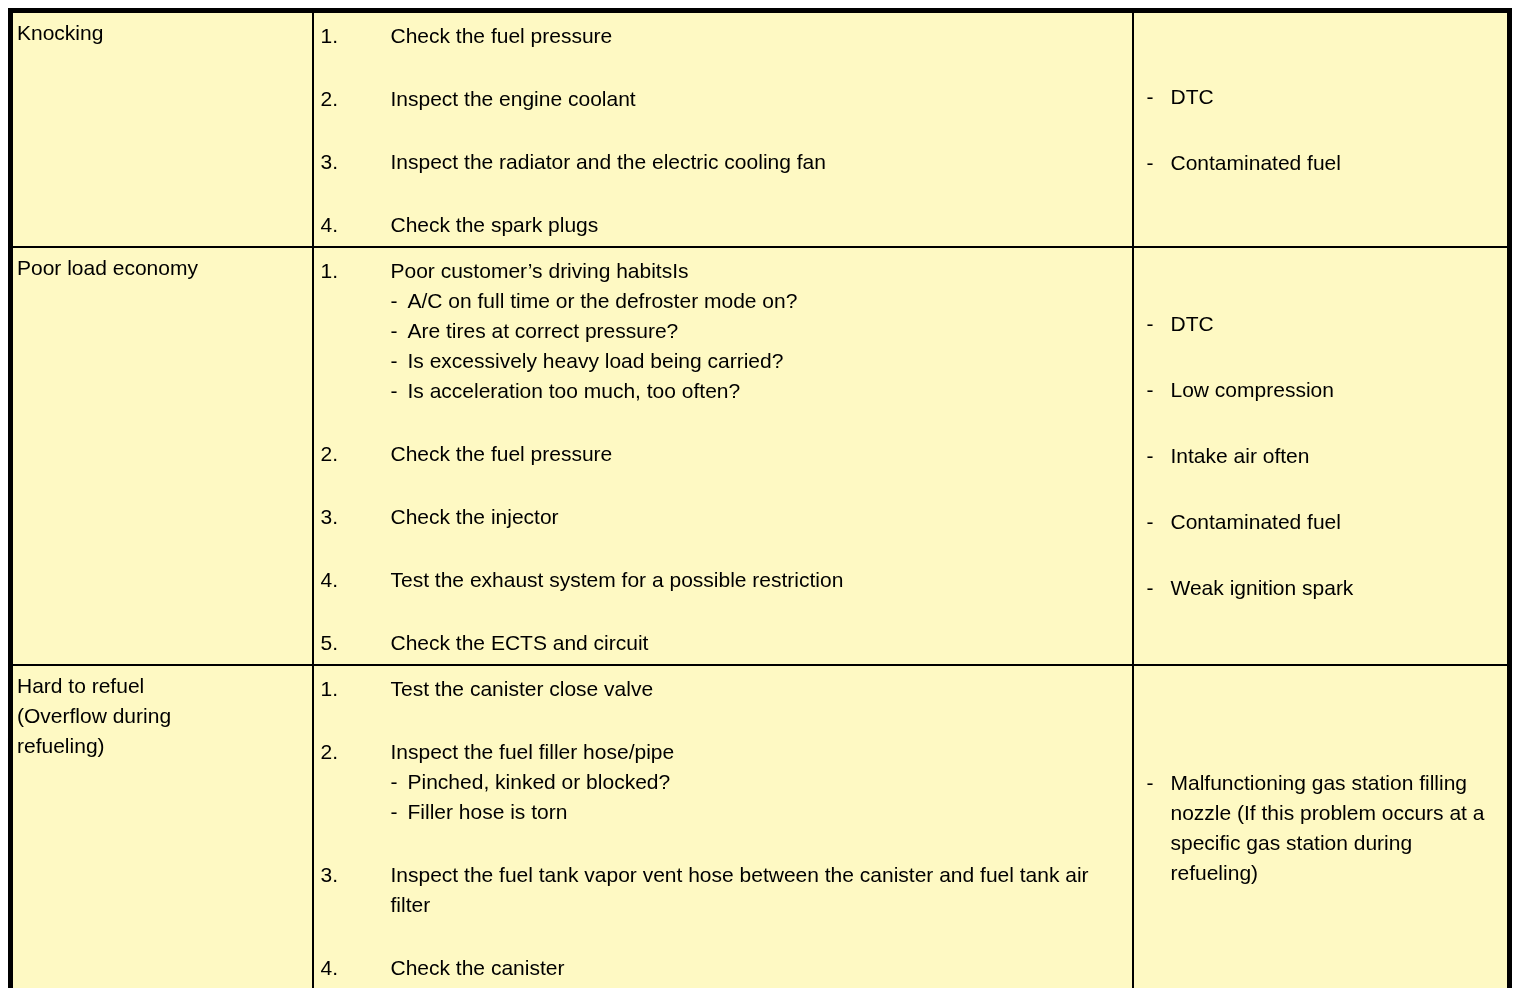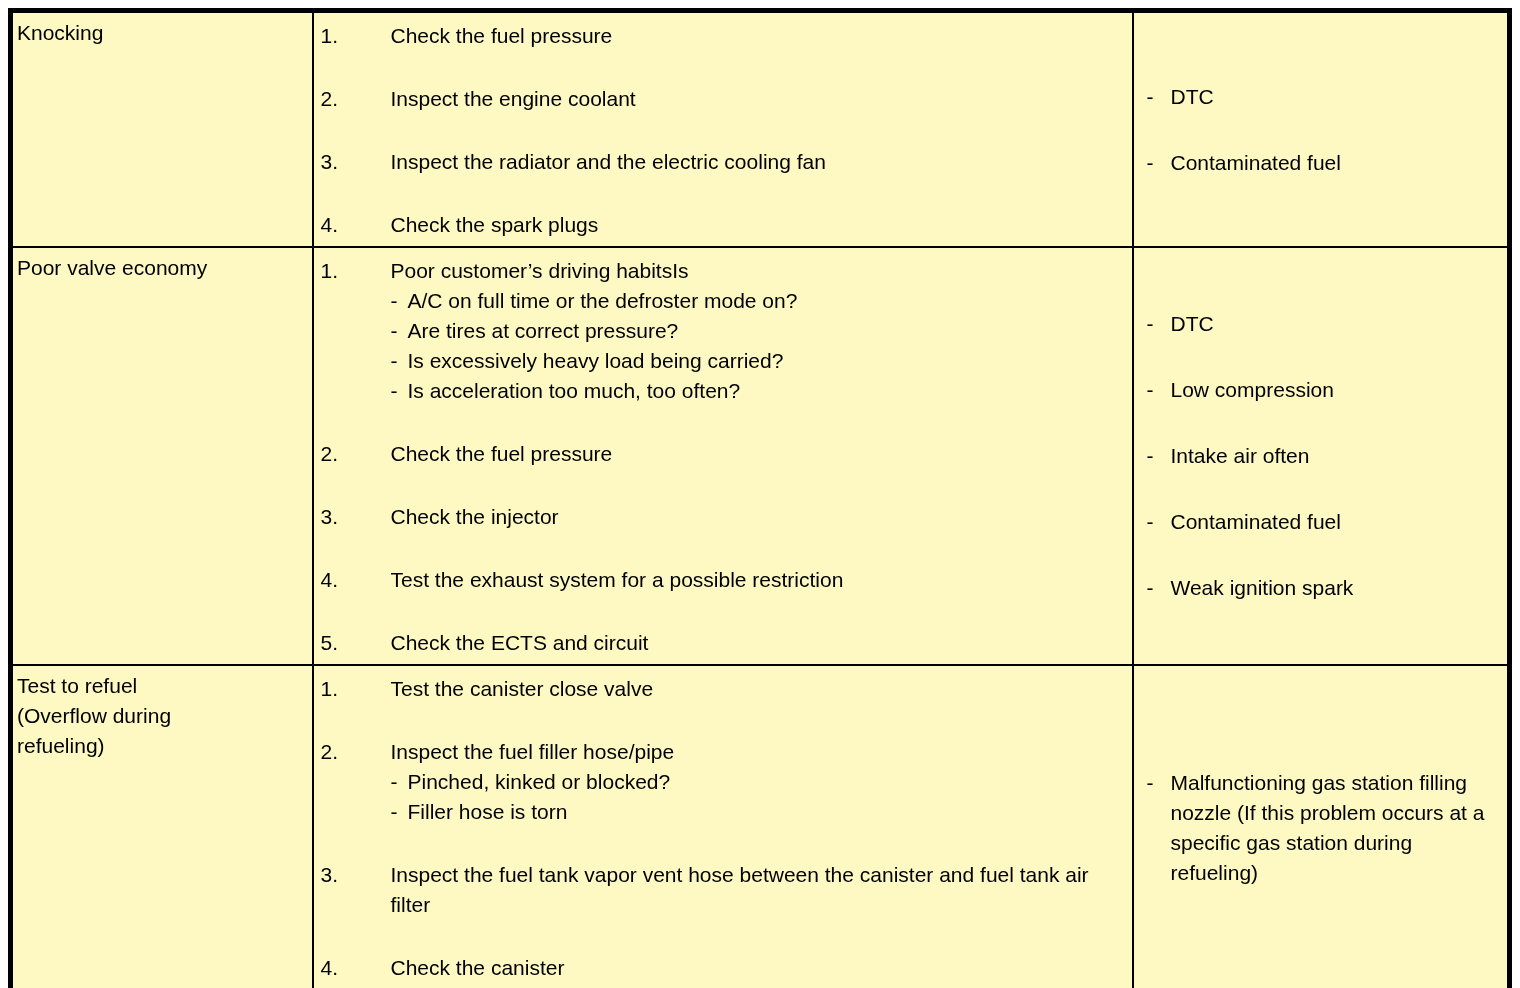--- a/index.html
+++ b/index.html
@@ -105,21 +105,21 @@
               <div class="ctext">DTC</div>
             </div>
             <div class="cause">
               <span class="dash">-</span>
               <div class="ctext">Contaminated fuel</div>
             </div>
           </td>
         </tr>
         <tr class="row-1">
           <td class="cell symptom-cell">
-            <div class="sym-line">Poor valve economy</div>
+            <div class="sym-line">Poor load economy</div>
           </td>
           <td class="cell inspections-cell">
             <div class="item">
               <span class="num">1.</span>
               <div class="itext">
                 <div>Poor customer’s driving habitsIs</div>
                 <div class="sub">
                   <span class="dash">-</span>
                   <div class="subtext">A/C on full time or the defroster mode on?</div>
                 </div>
@@ -180,21 +180,21 @@
               <div class="ctext">Contaminated fuel</div>
             </div>
             <div class="cause">
               <span class="dash">-</span>
               <div class="ctext">Weak ignition spark</div>
             </div>
           </td>
         </tr>
         <tr class="row-2">
           <td class="cell symptom-cell">
-            <div class="sym-line">Test to refuel</div>
+            <div class="sym-line">Hard to refuel</div>
             <div class="sym-line">(Overflow during</div>
             <div class="sym-line">refueling)</div>
           </td>
           <td class="cell inspections-cell">
             <div class="item">
               <span class="num">1.</span>
               <div class="itext">
                 <div>Test the canister close valve</div>
               </div>
             </div>

